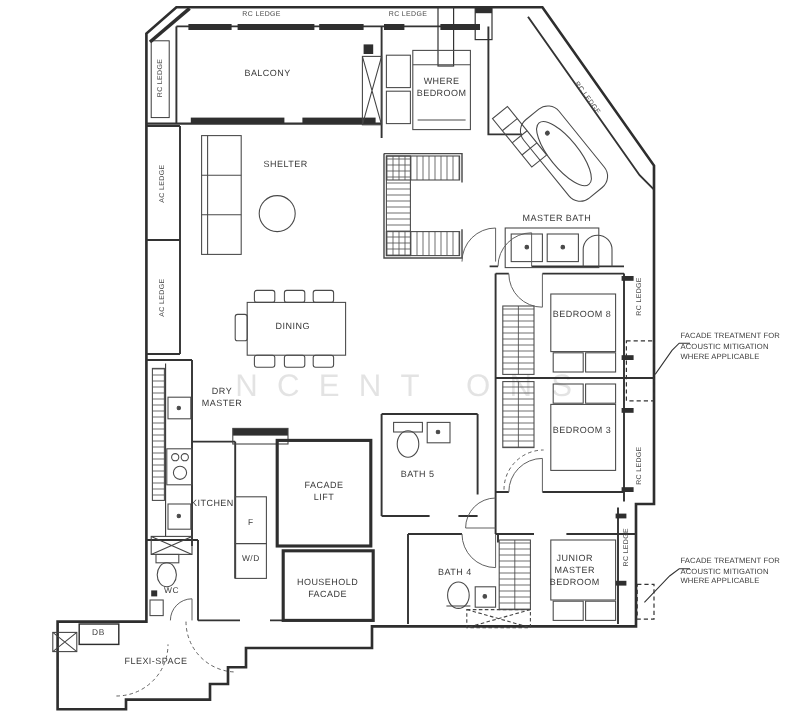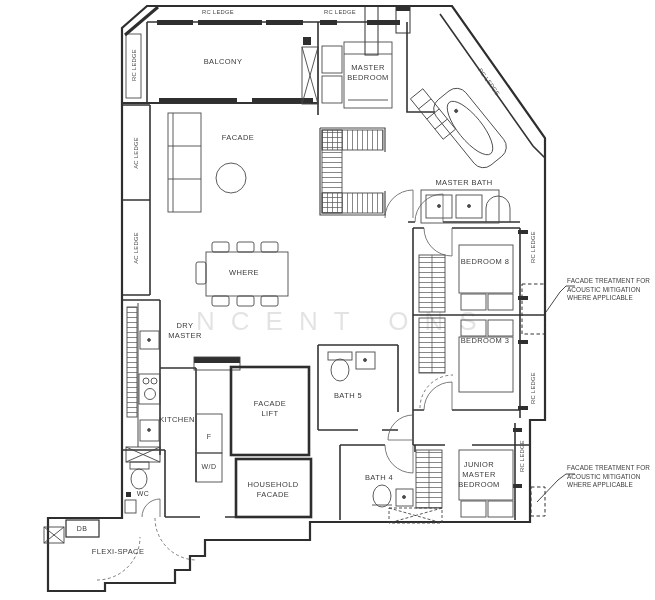--- a/index.html
+++ b/index.html
@@ -241,35 +241,35 @@
   <div class="lbl sm" style="left:340px;top:12px">RC LEDGE</div>
   <div class="lbl sm vert" style="left:134px;top:65px">RC LEDGE</div>
   <div class="lbl sm diag" style="left:489px;top:82px">RC LEDGE</div>
   <div class="lbl sm vert" style="left:136px;top:153px">AC LEDGE</div>
   <div class="lbl sm vert" style="left:136px;top:248px">AC LEDGE</div>
   <div class="lbl sm vert" style="left:533px;top:247px">RC LEDGE</div>
   <div class="lbl sm vert" style="left:533px;top:388px">RC LEDGE</div>
   <div class="lbl sm vert" style="left:522px;top:456px">RC LEDGE</div>
 
   <div class="lbl" style="left:223px;top:61px">BALCONY</div>
-  <div class="lbl wrap" style="left:368px;top:73px;width:62px">MASTER BEDROOM</div>
-  <div class="lbl" style="left:238px;top:137px">FACADE</div>
+  <div class="lbl wrap" style="left:368px;top:73px;width:62px">WHERE BEDROOM</div>
+  <div class="lbl" style="left:238px;top:137px">SHELTER</div>
   <div class="lbl" style="left:464px;top:182px">MASTER BATH</div>
-  <div class="lbl" style="left:244px;top:272px">WHERE</div>
+  <div class="lbl" style="left:244px;top:272px">DINING</div>
   <div class="lbl wrap" style="left:485px;top:262px;width:50px">BEDROOM 8</div>
-  <div class="lbl wrap" style="left:485px;top:341px;width:50px">BEDROOM 3</div>
+  <div class="lbl wrap" style="left:485px;top:359px;width:50px">BEDROOM 3</div>
   <div class="lbl wrap" style="left:185px;top:331px;width:44px">DRY MASTER</div>
   <div class="lbl" style="left:177px;top:419px">KITCHEN</div>
   <div class="lbl" style="left:348px;top:395px">BATH 5</div>
   <div class="lbl wrap" style="left:270px;top:409px;width:46px">FACADE LIFT</div>
   <div class="lbl tiny" style="left:209px;top:436px">F</div>
   <div class="lbl tiny" style="left:209px;top:466px">W/D</div>
   <div class="lbl wrap" style="left:273px;top:490px;width:68px">HOUSEHOLD FACADE</div>
   <div class="lbl" style="left:379px;top:477px">BATH 4</div>
   <div class="lbl wrap" style="left:479px;top:475px;width:50px">JUNIOR MASTER BEDROOM</div>
   <div class="lbl tiny" style="left:143px;top:493px">WC</div>
   <div class="lbl tiny" style="left:82px;top:528px">DB</div>
-  <div class="lbl" style="left:118px;top:551px">FLEXI-SPACE</div>
+  <div class="lbl" style="left:130px;top:551px">FLEXI-SPACE</div>
 
   <div class="note" style="left:567px;top:277px">FACADE TREATMENT FOR ACOUSTIC MITIGATION WHERE APPLICABLE</div>
   <div class="note" style="left:567px;top:464px">FACADE TREATMENT FOR ACOUSTIC MITIGATION WHERE APPLICABLE</div>
 
 </div>
 
 </body></html>

